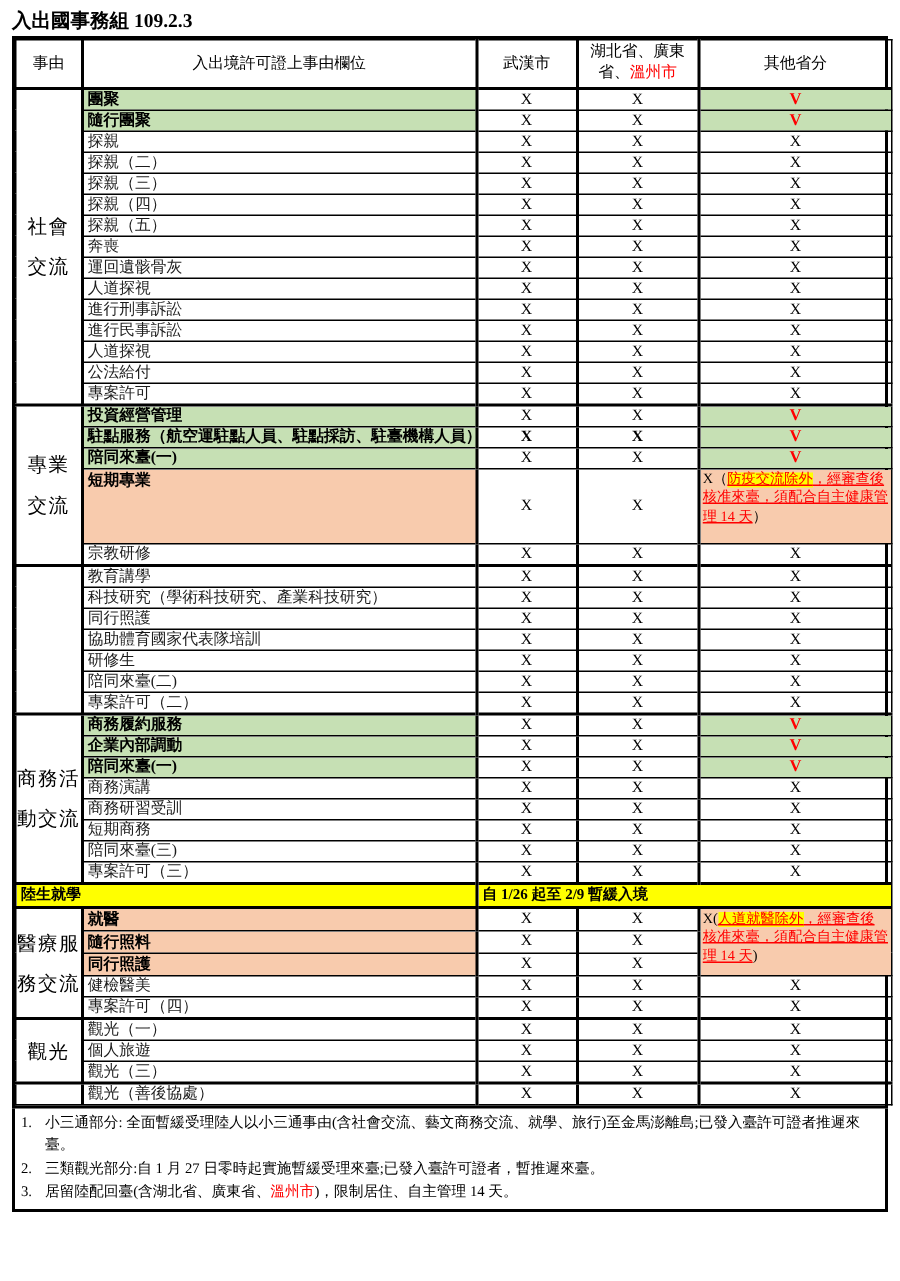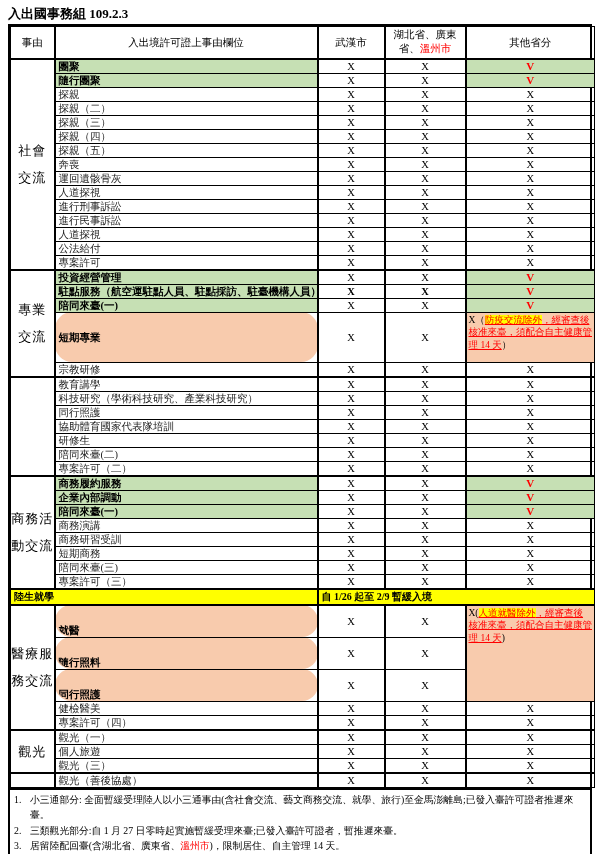--- a/index.html
+++ b/index.html
@@ -27,21 +27,21 @@
     text-align:center;height:28px;border-bottom:2px solid var(--border);
     font-size:10.5px;line-height:13px;padding:1px 2px;
   }
   .sec-start td{border-top:2px solid var(--border);}
   .sec-label{
     text-align:center;font-size:13px;letter-spacing:1px;padding:0;
   }
   .sec-label div{margin:14px 0;}
   .lbl{white-space:nowrap;color:#1c1c1c;}
   .lbl.green{background:var(--green);font-weight:bold;color:#000;}
-  .lbl.salmon{background:var(--salmon);font-weight:bold;color:#000;vertical-align:top;padding-top:18px;border-radius:17px;}
+  .lbl.salmon{background:var(--salmon);font-weight:bold;color:#000;vertical-align:top;padding-top:1px;}
   .mark{text-align:center;}
   .mark.bold{font-weight:bold;}
   .v-cell{
     background:var(--green);color:var(--red);font-weight:bold;
     text-align:center;font-size:11px;
   }
   .note-cell{
     background:var(--salmon);font-size:9.5px;line-height:12.5px;
     padding:1px 2px;vertical-align:top;white-space:normal;
   }

